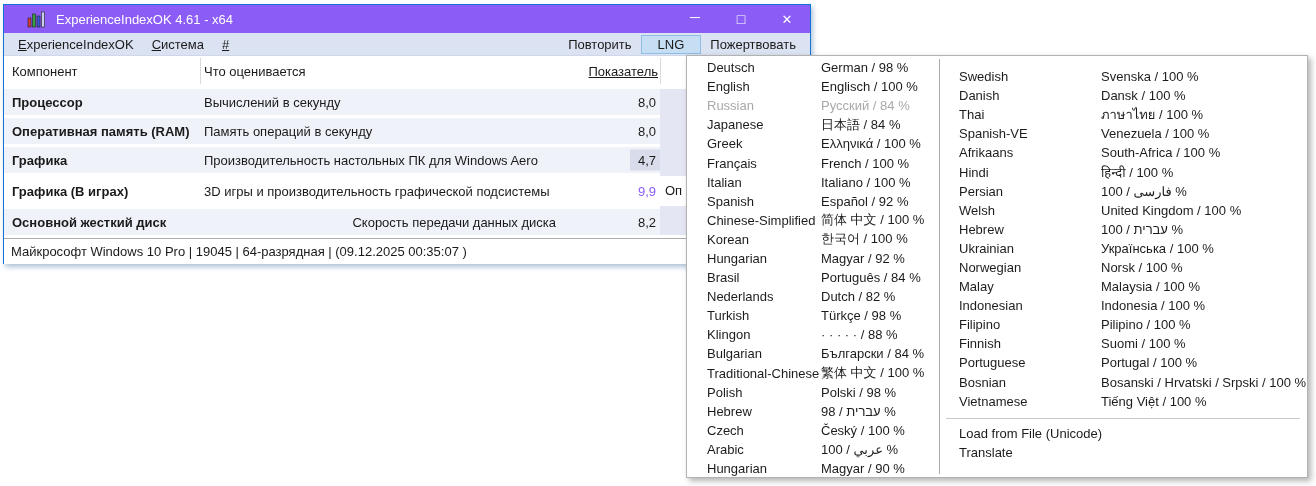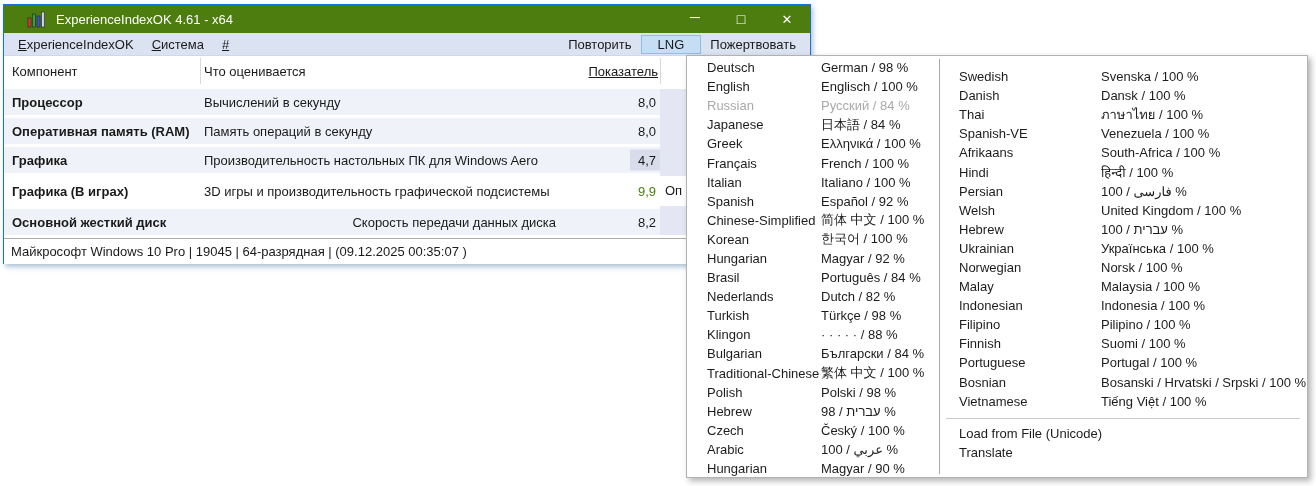--- a/index.html
+++ b/index.html
@@ -11,21 +11,21 @@
   u{text-decoration:underline;}
 
   
   .app-window{
     position:absolute;left:3px;top:4px;width:808px;height:260px;
     background:#ffffff;border:1px solid #1373d6;
     box-shadow:2px 3px 5px rgba(110,145,180,.55);
     display:flex;flex-direction:column;box-sizing:border-box;
   }
   .titlebar{
-    height:28px;flex:none;background:#4d7c0f;color:#ffffff;
+    height:28px;flex:none;background:#8b5cf6;color:#ffffff;
     display:flex;align-items:center;font-size:13px;padding-left:23px;
   }
   .app-icon{width:20px;height:17px;flex:none;display:flex;align-items:flex-end;}
   .title-text{margin-left:9px;flex:1;white-space:nowrap;overflow:hidden;}
   .win-controls{display:flex;height:100%;flex:none;}
   .win-btn{width:46px;display:flex;align-items:center;justify-content:center;color:#fff;font-size:13px;line-height:1;}
   .glyph-min{font-size:14px;transform:translateY(-2px);}
   .glyph-max{font-size:14px;}
   .glyph-close{font-size:13px;}
 
@@ -48,21 +48,21 @@
   .hsep{position:absolute;top:2px;height:26px;width:1px;background:#d9d9d9;}
   .hsep-1{left:196px;}
   .hsep-2{left:656px;}
 
   .trow{position:absolute;left:0;right:0;background:#f0f2f9;}
   .trow.plain{background:#ffffff;}
   .td-comp{position:absolute;left:8px;top:50%;transform:translateY(-50%);font-weight:700;white-space:nowrap;}
   .td-desc{position:absolute;left:200px;top:50%;transform:translateY(-50%);width:352px;line-height:15px;}
   .td-score{position:absolute;right:154px;top:50%;transform:translateY(-50%);}
   .td-score.highlighted{background:#d9ddeb;padding:3px 8px;right:146px;}
-  .td-score.red{color:#4d7c0f;}
+  .td-score.red{color:#8b5cf6;}
 
   .side-strip{position:absolute;left:656px;top:33px;width:150px;height:146px;background:#e4e7f3;}
   .side-white-band{position:absolute;left:0;right:0;top:87px;height:30px;background:#ffffff;
     line-height:30px;padding-left:5px;color:#1a1a1a;white-space:nowrap;overflow:hidden;}
 
   .statusbar{
     position:absolute;left:0;right:0;top:182px;height:25px;border-top:1px solid #ababab;
     line-height:25px;padding-left:7px;white-space:nowrap;background:#ffffff;
   }
 

